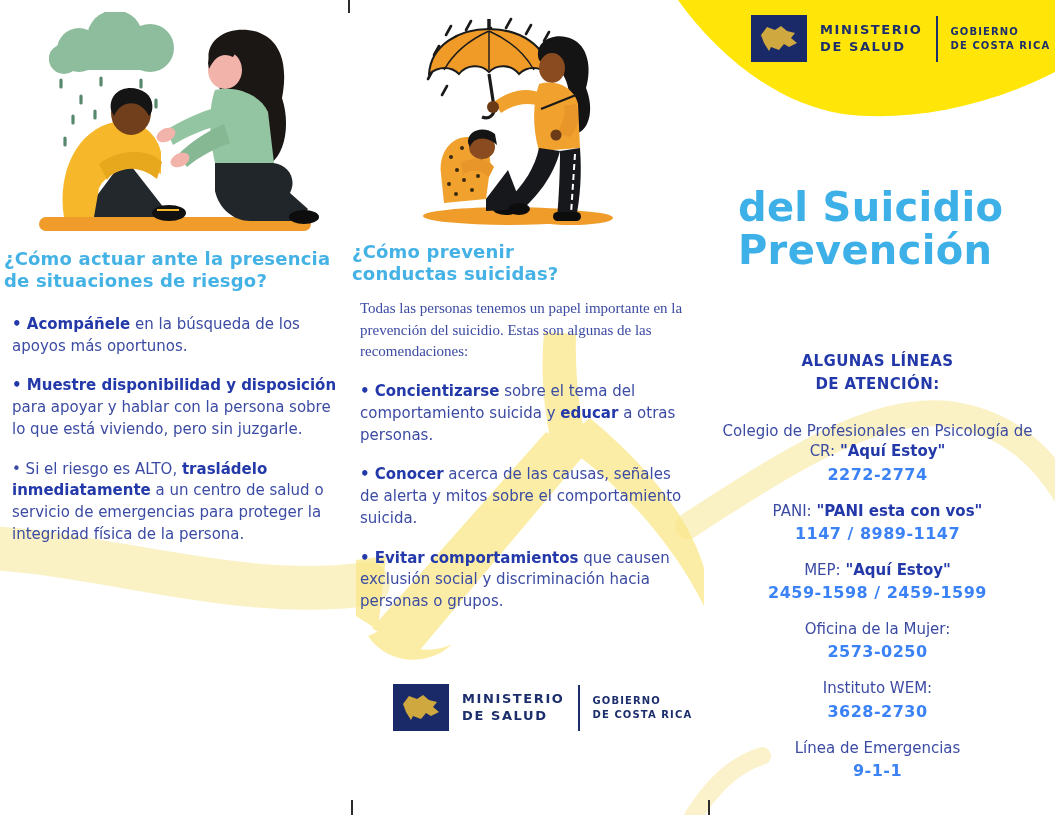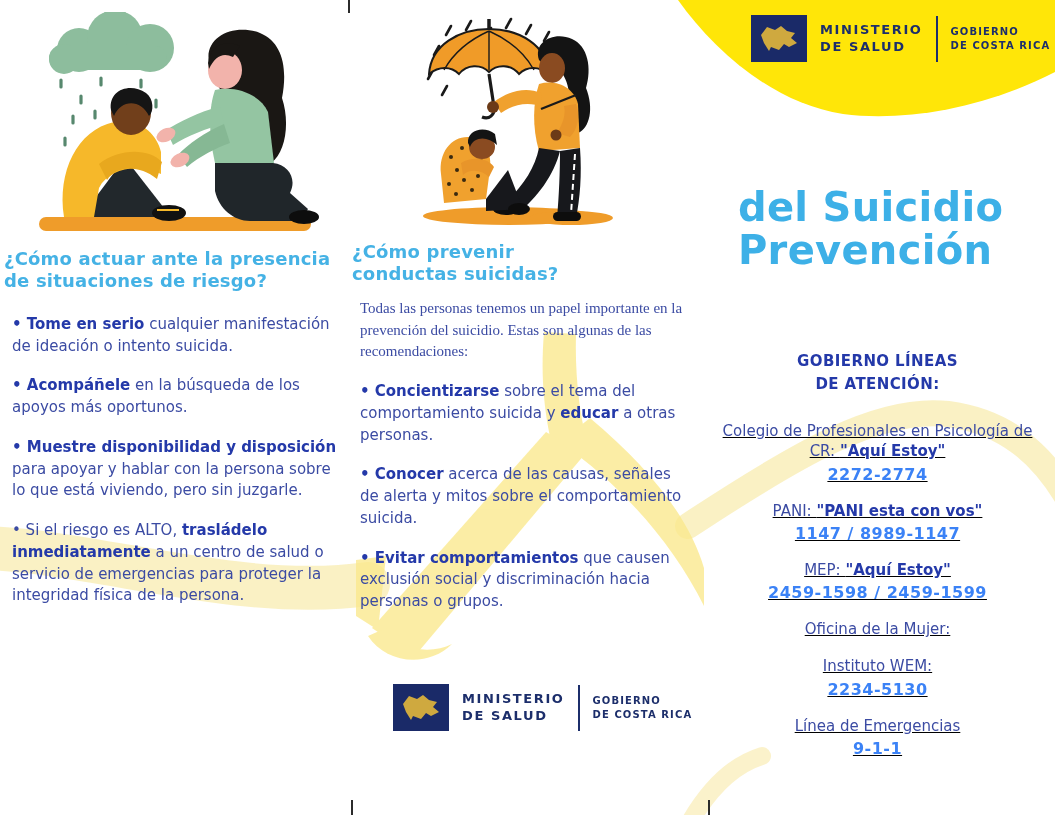--- a/index.html
+++ b/index.html
@@ -58,21 +58,21 @@
   .title {
     position: absolute; left: 38px; top: 186px;
     font-size: 40px; font-weight: bold; line-height: 1.08;
     color: #3db0e7; letter-spacing: 0.3px;
   }
   .lines-heading {
     position: absolute; top: 350px; left: 0; width: 100%;
     text-align: center; color: #2439a9; font-weight: bold;
     font-size: 15px; line-height: 1.55; letter-spacing: 0.4px;
   }
-  .contacts { position: absolute; top: 421px; left: 8px; right: 8px; text-align: center; text-decoration: underline; }
+  .contacts { position: absolute; top: 421px; left: 8px; right: 8px; text-align: center; }
   .contact { margin-bottom: 17px; }
   .contact .label {
     font-size: 15px; line-height: 1.35; color: #3b4ba3;
     max-width: 320px; margin: 0 auto;
   }
   .contact .number {
     margin-top: 3px; font-size: 16px; font-weight: bold;
     color: #3b82f6; letter-spacing: 0.5px;
   }
 </style>
@@ -145,21 +145,20 @@
         <path d="M 196,151 L 254,151 C 270,153 278,167 271,181 L 289,197 L 281,209 L 231,209 C 215,209 200,197 196,179 Z" fill="#20262a"></path>
         <ellipse cx="285" cy="205" rx="15" ry="7" fill="#0d0d0d"></ellipse>
       </g>
     </svg>
 
     <h2 class="qhead">
       <span>¿Cómo actuar ante la presencia</span><br>
       <span>de situaciones de riesgo?</span>
     </h2>
 
-    <p class="bullet"><span class="b">• Tome en serio</span><span> cualquier manifestación de ideación o intento suicida.</span></p>
     <p class="bullet"><span class="b">• Acompáñele</span><span> en la búsqueda de los apoyos más oportunos.</span></p>
     <p class="bullet"><span class="b">• Muestre disponibilidad y disposición</span><span> para apoyar y hablar con la persona sobre lo que está viviendo, pero sin juzgarle.</span></p>
     <p class="bullet"><span>• Si el riesgo es ALTO, </span><span class="b">trasládelo inmediatamente</span><span> a un centro de salud o servicio de emergencias para proteger la integridad física de la persona.</span></p>
   </section>
 
   <section class="panel mid">
     <svg class="illus" width="270" height="215" viewBox="0 0 270 215">
       <ellipse cx="120" cy="204" rx="86" ry="9" fill="#ef9c2a"></ellipse>
       <ellipse cx="182" cy="206" rx="42" ry="7" fill="#ef9c2a"></ellipse>
       <g stroke="#1a1a1a" stroke-width="2.6" stroke-linecap="round">
@@ -271,43 +270,44 @@
         <div>DE COSTA RICA</div>
       </div>
     </div>
 
     <div class="title">
       <div>del Suicidio</div>
       <div>Prevención</div>
     </div>
 
     <div class="lines-heading">
-      <span>GOBIERNO LÍNEAS</span><br>
+      <span>ALGUNAS LÍNEAS</span><br>
       <span>DE ATENCIÓN:</span>
     </div>
 
     <div class="contacts">
       <div class="contact">
         <div class="label"><span>Colegio de Profesionales en Psicología de CR: </span><span class="b">"Aquí Estoy"</span></div>
         <div class="number">2272-2774</div>
       </div>
       <div class="contact">
         <div class="label"><span>PANI: </span><span class="b">"PANI esta con vos"</span></div>
         <div class="number">1147 / 8989-1147</div>
       </div>
       <div class="contact">
         <div class="label"><span>MEP: </span><span class="b">"Aquí Estoy"</span></div>
         <div class="number">2459-1598 / 2459-1599</div>
       </div>
       <div class="contact">
         <div class="label"><span>Oficina de la Mujer:</span></div>
+        <div class="number">2573-0250</div>
       </div>
       <div class="contact">
         <div class="label"><span>Instituto WEM:</span></div>
-        <div class="number">2234-5130</div>
+        <div class="number">3628-2730</div>
       </div>
       <div class="contact">
         <div class="label"><span>Línea de Emergencias</span></div>
         <div class="number">9-1-1</div>
       </div>
     </div>
   </section>
 </div>
 
 </body></html>

